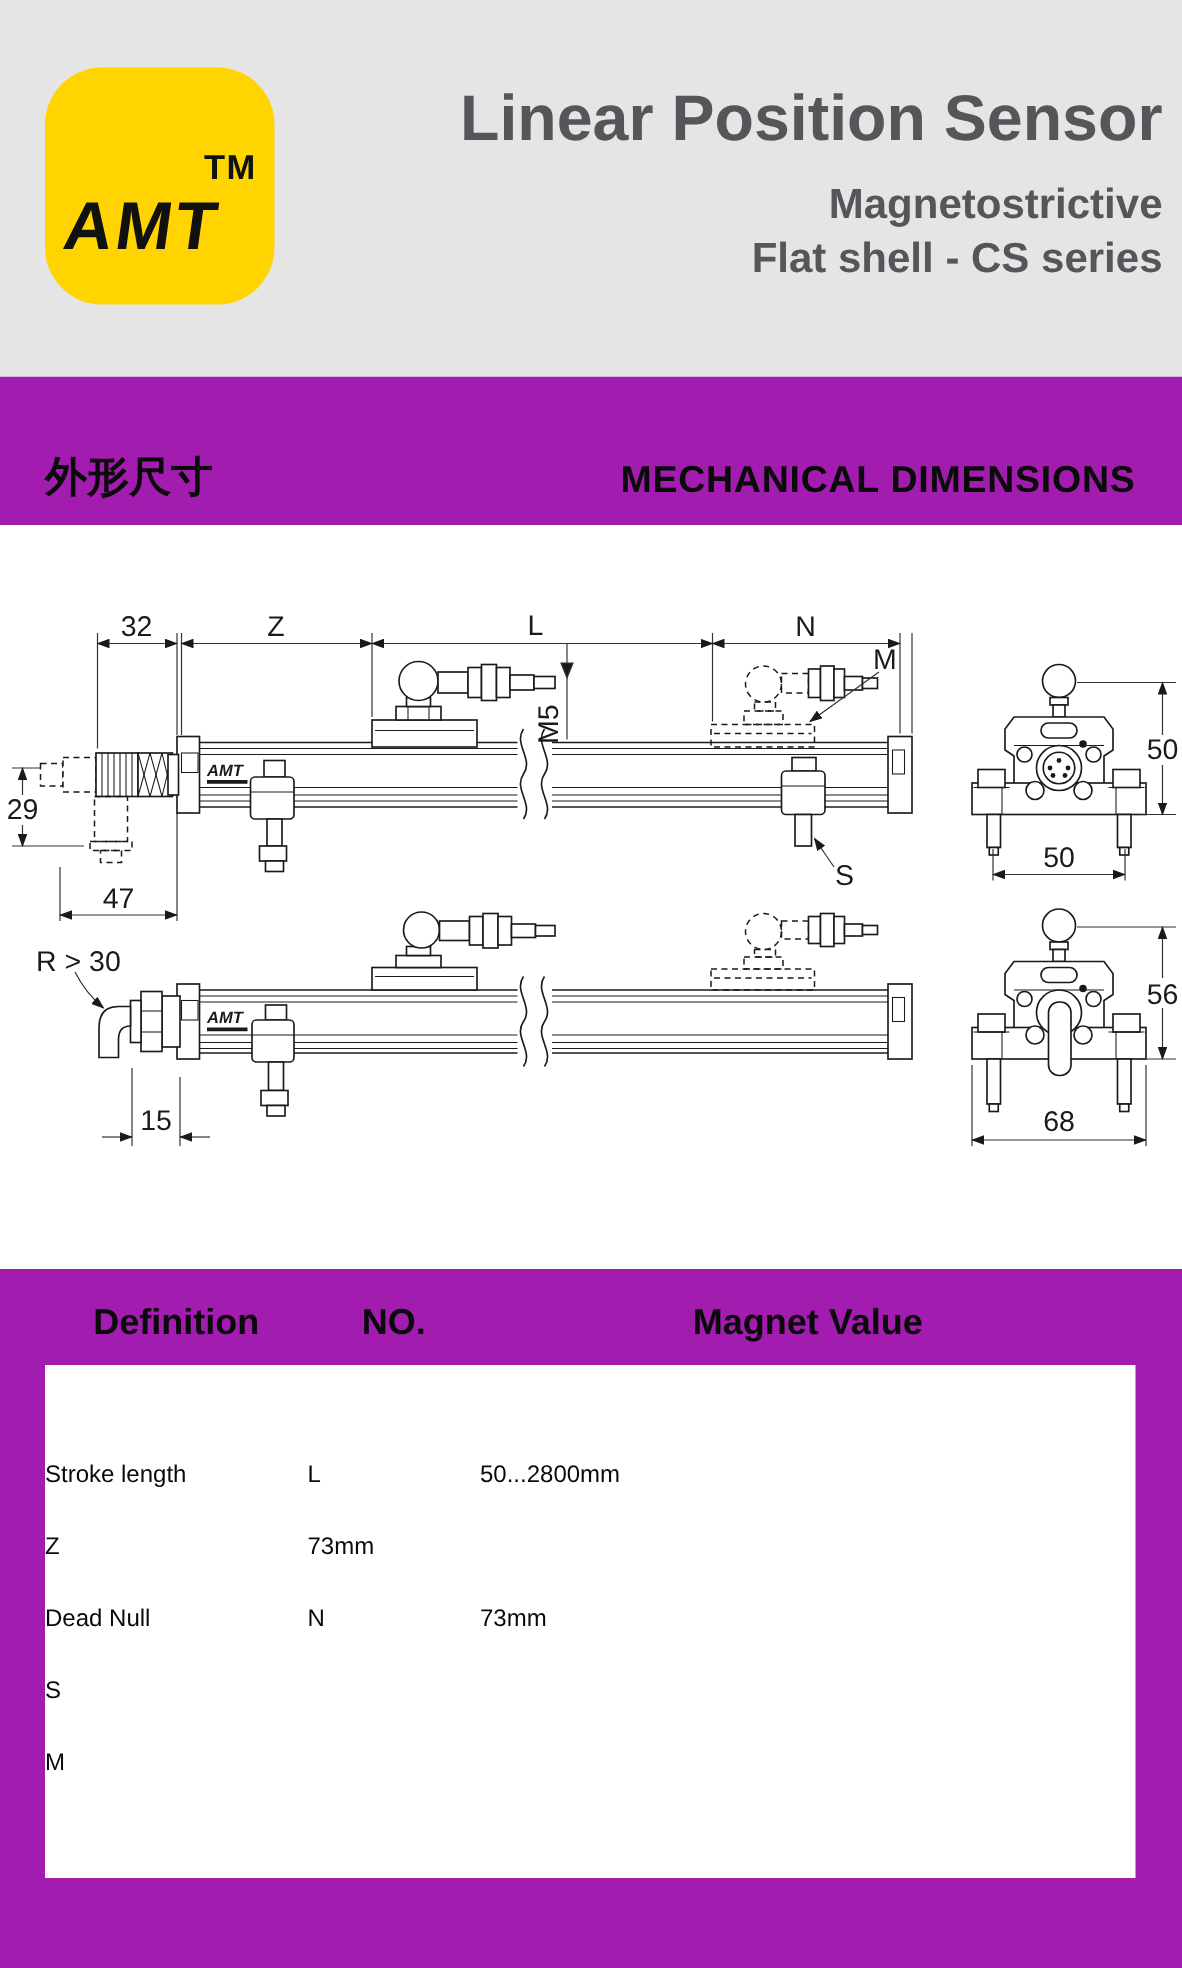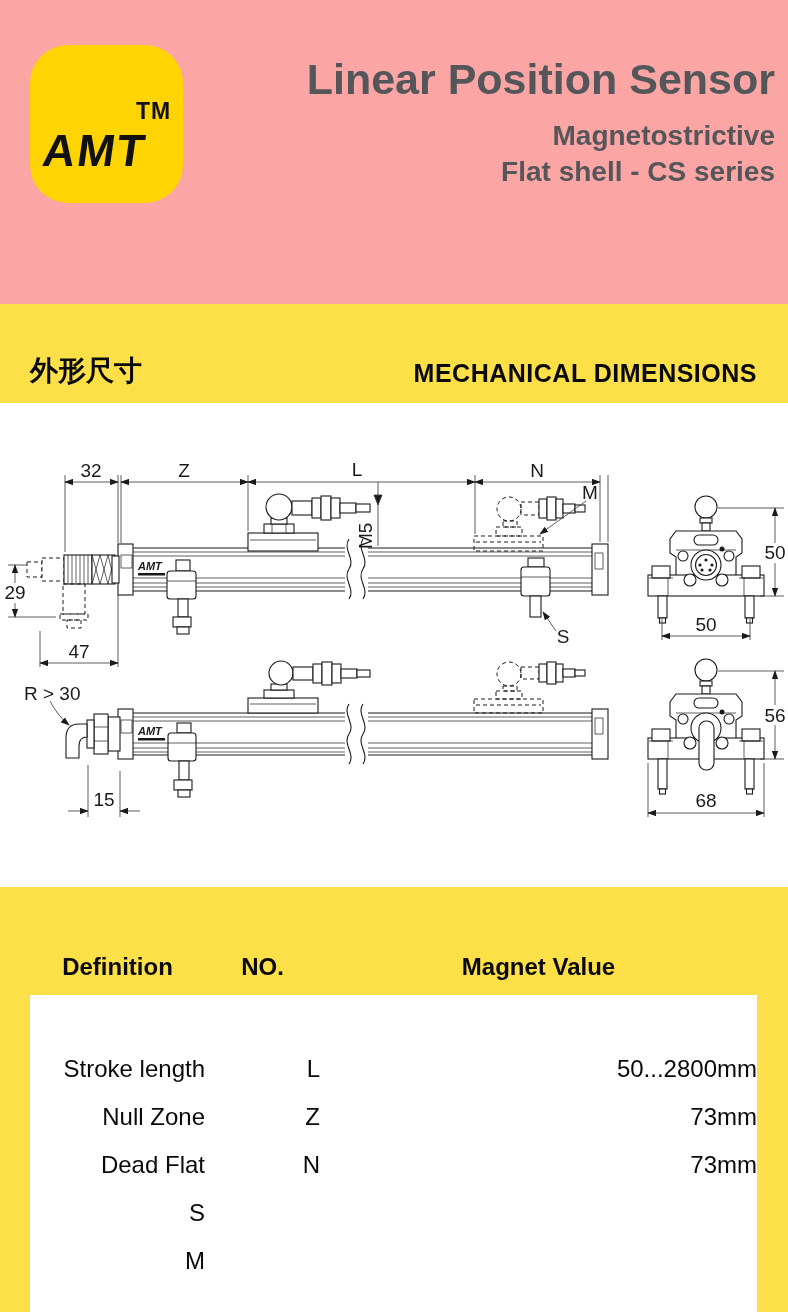--- a/index.html
+++ b/index.html
@@ -1,55 +1,55 @@
 <!DOCTYPE html>
 <html><head>
 <meta charset="utf-8">
 <style>
   * { margin:0; padding:0; box-sizing:border-box; }
   html,body { width:788px; background:#fff; font-family:"Liberation Sans", sans-serif; }
   .page { width:788px; height:1312px; background:#fff; overflow:hidden; position:relative; }
 
   
-  .header { position:relative; height:304px; background:#fca5a5; }
+  .header { position:relative; height:251px; background:#e5e5e5; }
   .logo { position:absolute; left:30px; top:45px; width:153px; height:158px;
           background:#FFD400; border-radius:38px; }
   .logo-tm { position:absolute; left:106px; top:53px; font-size:23px; font-weight:900; color:#111; letter-spacing:1px; }
   .logo-text { position:absolute; left:13px; top:80px; font-size:45px; font-weight:900; color:#111;
                transform:skewX(-8deg); letter-spacing:2px; }
   .titles { position:absolute; right:13px; top:56px; text-align:right; color:#55565A; }
   .main-title { font-size:43px; font-weight:800; line-height:46px; letter-spacing:0; }
   .sub-title { font-size:28px; font-weight:800; line-height:36px; }
   .sub-title.first { margin-top:16px; }
 
   
-  .band { background:#fde047; }
+  .band { background:#a21caf; }
   .section-head { height:99px; display:flex; justify-content:space-between; align-items:flex-end;
                   padding:0 31px 13px 30px; }
   .sec-zh { font-size:28px; font-weight:700; color:#0a0a0a; }
   .sec-en { font-size:25px; font-weight:700; color:#0a0a0a; letter-spacing:0.5px; padding-bottom:2px;margin-left:39px; }
 
   
   .drawing-area { height:480px; background:#fff; }
   svg text { font-family:"Liberation Sans", sans-serif; }
   .dim-txt { font-size:19px; fill:#1a1a1a; }
   .geo { stroke:#1a1a1a; stroke-width:1.1; fill:none; }
   .geow { stroke:#1a1a1a; stroke-width:1.1; fill:#fff; }
   .geod { stroke:#1a1a1a; stroke-width:1; fill:none; stroke-dasharray:4 3; }
   .geodw { stroke:#1a1a1a; stroke-width:1; fill:#fff; stroke-dasharray:4 3; }
   .dim { stroke:#333; stroke-width:0.8; fill:none; }
   .thin { stroke:#1a1a1a; stroke-width:0.7; fill:none; }
 
   
   .table-band { height:482px; }
-  .thead { display:grid; grid-template-columns:175px 115px 1fr; margin:4px 31px 0 30px; padding-top:64px; }
+  .thead { display:grid; grid-template-columns:175px 115px 1fr; margin:16px 31px 0 30px; padding-top:20px; }
   .thead span { text-align:center; font-size:24px; font-weight:700; color:#0a0a0a; line-height:32px; }
   .tbody { margin:12px 31px 0 30px; background:#fff; height:342px; padding-top:50px; }
   .trow { display:grid; grid-template-columns:175px 115px 1fr; height:48px; align-items:center; }
-  .trow span { text-align:right; font-size:24px; color:#0a0a0a; white-space:pre-wrap; }
+  .trow span { text-align:left; font-size:16px; color:#0a0a0a; white-space:pre-wrap; }
 </style>
 </head>
 <body>
 
 <div class="page">
 
   <div class="header">
     <div class="logo">
       <span class="logo-tm">TM</span>
       <span class="logo-text">AMT</span>
@@ -401,26 +401,25 @@
       <span>NO.</span>
       <span>Magnet Value</span>
     </div>
     <div class="tbody">
       <div class="trow">
         <span>Stroke length</span>
         <span>L</span>
         <span>50...2800mm</span>
       </div>
       <div class="trow">
-        <span>Null Zone</span>
         <span>Z</span>
         <span>73mm</span>
       </div>
       <div class="trow">
-        <span>Dead Flat</span>
+        <span>Dead Null</span>
         <span>N</span>
         <span>73mm</span>
       </div>
       <div class="trow">
         <span>S</span>
       </div>
       <div class="trow">
         <span>M</span>
       </div>
     </div>

